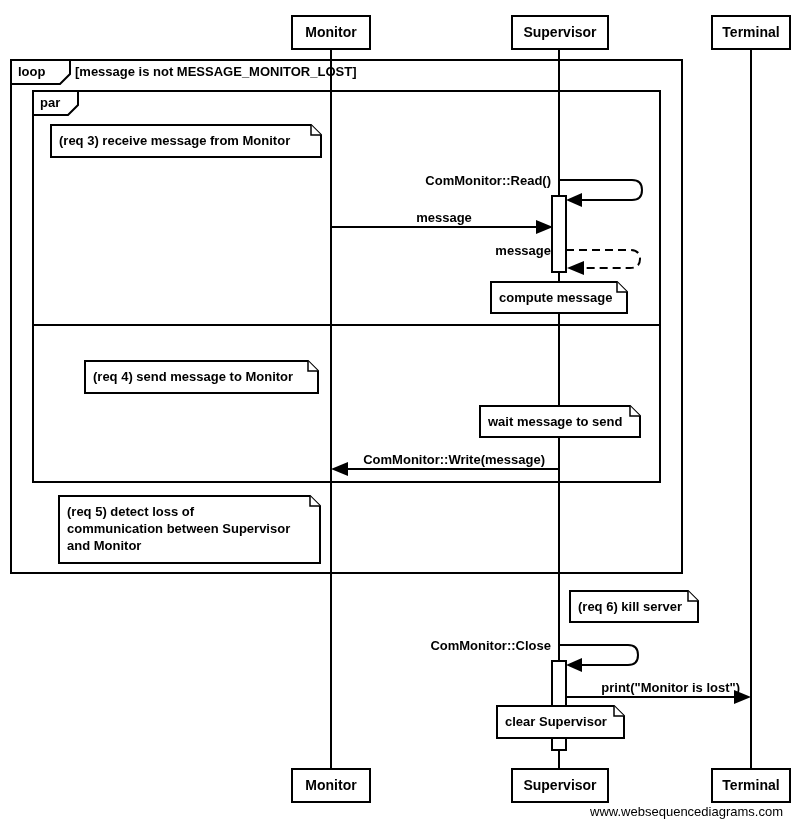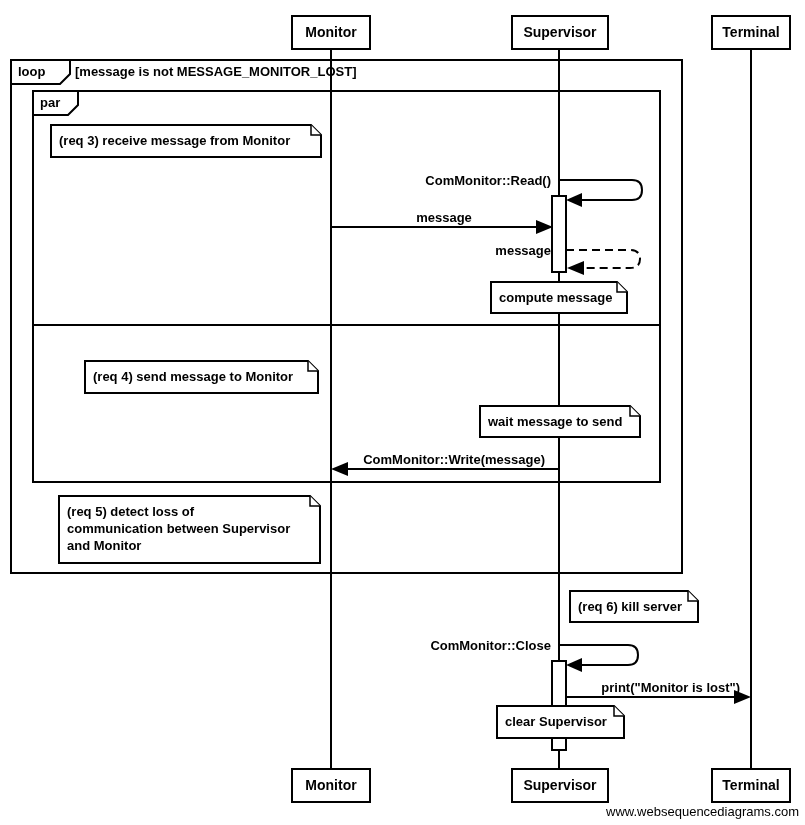--- a/index.html
+++ b/index.html
@@ -210,15 +210,15 @@
     <text class="actor-label" x="331" y="786.5">Monitor</text>
 
     <rect class="actor-box" x="512" y="769" width="96" height="33"></rect>
     <text class="actor-label" x="560" y="786.5">Supervisor</text>
 
     <rect class="actor-box" x="712" y="769" width="78" height="33"></rect>
     <text class="actor-label" x="751" y="786.5">Terminal</text>
 
   </svg>
 
-  <div class="footer-text" style="right:6px; bottom:6px;">www.websequencediagrams.com</div>
+  <div class="footer-text" style="right:22px; bottom:6px;">www.websequencediagrams.com</div>
 
 </div>
 
 </body></html>

